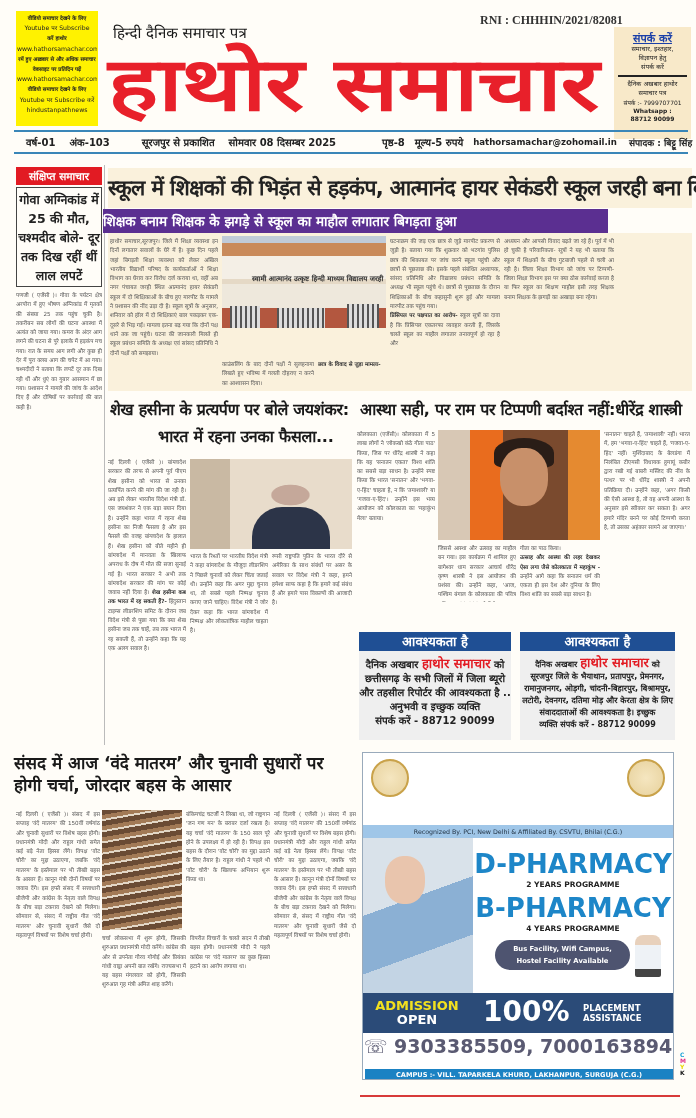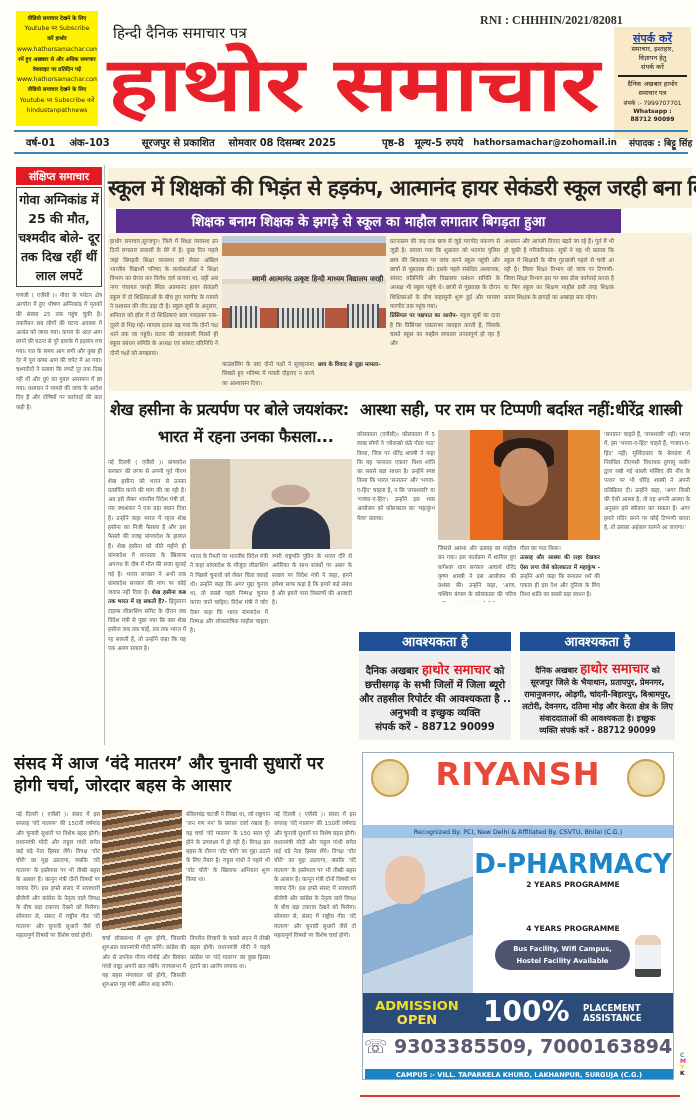--- a/index.html
+++ b/index.html
@@ -24,61 +24,61 @@
   .infobar { left: 14px; top: 130px; width: 674px; height: 24px; border-top: 2px solid #3a86b8; border-bottom: 2px solid #3a86b8; display: flex; align-items: center; font-size: 10px; font-weight: bold; color: #222; }
   .infobar span { white-space: nowrap; }
 
   
   .brief-head { left: 16px; top: 167px; width: 86px; height: 18px; background: #e21b23; color: #fff; font-size: 10.5px; font-weight: bold; text-align: center; line-height: 18px; }
   .brief-title { left: 16px; top: 187px; width: 86px; height: 100px; border: 1px solid #444; font-size: 12.5px; line-height: 19px; text-align: center; font-weight: bold; color: #222; padding-top: 2px; }
   .colbody { font-size: 5.6px; line-height: 9.3px; color: #555; text-align: justify; overflow: hidden; }
 
   
   .lead-head { left: 108px; top: 168px; width: 584px; height: 40px; background: #faf1dc; font-size: 21px; font-weight: bold; color: #222; line-height: 40px; text-align: center; white-space: nowrap; letter-spacing: -0.6px; }
-  .lead-sub { left: 116px; top: 209px; width: 505px; height: 24px; background: #5b2f91; color: #fff; font-size: 13.5px; font-weight: bold; text-align: center; line-height: 24px; }
+  .lead-sub { left: 103px; top: 209px; width: 505px; height: 24px; background: #5b2f91; color: #fff; font-size: 13.5px; font-weight: bold; text-align: left; line-height: 24px; }
   .lead-area { left: 108px; top: 233px; width: 584px; height: 158px; background: #faf1dc; }
 
   .photo { background: #999; overflow: hidden; }
   .school-photo { left: 222px; top: 236px; width: 164px; height: 92px; background: linear-gradient(#c0cbd8 0 8%, #c98a5a 8% 22%, #f4efe6 22% 47%, #e5d9c6 47% 52%, #eee8dc 52% 78%, #b3573f 78% 100%); }
   .school-photo .sign { position: absolute; left: 30px; top: 38px; font-size: 7px; font-weight: bold; color: #333; white-space: nowrap; }
   .school-photo .win { position: absolute; background: repeating-linear-gradient(90deg, #555 0 2px, #ddd 2px 5px); }
 
   .sec-head { font-size: 16px; font-weight: bold; color: #1a1a1a; white-space: nowrap; letter-spacing: -0.3px; }
 
   .jai-photo { left: 190px; top: 459px; width: 162px; height: 90px; background: radial-gradient(ellipse at 62% 40%, #c5a89a 0 13%, transparent 14%), linear-gradient(90deg, #c9b9a3 0 25%, #e8dccb 25% 100%); }
   .jai-photo .suit { position: absolute; left: 62px; top: 48px; width: 78px; height: 42px; background: #2c3448; border-radius: 30px 30px 0 0; }
   .baba-photo { left: 438px; top: 430px; width: 162px; height: 110px; background: linear-gradient(90deg, #d8c8b5 0 20%, #e96c1e 20% 40%, #7a4a2e 40% 80%, #e58a30 80% 100%); }
   .baba-photo .face { position: absolute; left: 62px; top: 18px; width: 48px; height: 58px; background: #c8906a; border-radius: 45%; }
   .baba-photo .hair { position: absolute; left: 56px; top: 8px; width: 60px; height: 30px; background: #2a1d17; border-radius: 50% 50% 20% 20%; }
 
   
   .vac { background: #efefef; text-align: center; }
   .vac .vh { background: #1f4f94; color: #fff; font-weight: bold; font-size: 13px; height: 19px; line-height: 19px; }
-  .vac .vb { font-size: 10px; font-weight: bold; line-height: 14px; color: #222; padding-top: 12px; }
+  .vac .vb { font-size: 10px; font-weight: bold; line-height: 14px; color: #222; padding-top: 6px; }
   .vac .red { color: #e21b23; font-size: 13px; }
 
   .parl-head { left: 14px; top: 752px; width: 340px; font-size: 17px; font-weight: bold; color: #1a1a1a; line-height: 22px; text-align: left; }
   .parl-photo { left: 102px; top: 810px; width: 80px; height: 120px; background: repeating-linear-gradient(170deg, #6a4b34 0 5px, #a27a56 5px 9px, #e3d7c6 9px 11px); }
 
   
   .pharm { left: 362px; top: 752px; width: 312px; height: 328px; border: 1px solid #9ab; background: #fff; overflow: hidden; }
   .pharm .name1 { position: absolute; left: 0; top: 2px; width: 100%; text-align: center; font-size: 32px; font-weight: bold; color: #e84a3a; letter-spacing: 1px; }
   .pharm .name2 { position: absolute; left: 0; top: 40px; width: 100%; text-align: center; font-size: 19.5px; font-weight: bold; color: #e84a3a; }
   .pharm .seal { position: absolute; top: 6px; width: 38px; height: 38px; border-radius: 50%; border: 2px solid #c9a24a; background: radial-gradient(#f5e6c0, #e7d19c); }
   .pharm .recog { position: absolute; left: 0; top: 72px; width: 100%; height: 13px; background: #9fc6e8; color: #234; font-size: 6.3px; text-align: center; line-height: 13px; }
   .pharm .girl { position: absolute; left: 0; top: 85px; width: 110px; height: 155px; background: linear-gradient(160deg, #d9e2ea 0 40%, #8bb0d4 40% 70%, #c3d4e4 70%); }
   .pharm .girl .face { position: absolute; left: 22px; top: 18px; width: 40px; height: 48px; background: #e9c5ad; border-radius: 45%; }
   .pharm .dp { position: absolute; left: 110px; top: 96px; width: 200px; text-align: center; font-size: 26px; font-weight: bold; color: #1d86c8; }
   .pharm .dpy { position: absolute; left: 110px; top: 127px; width: 200px; text-align: center; font-size: 7.5px; font-weight: bold; color: #222; }
   .pharm .bp { position: absolute; left: 110px; top: 140px; width: 200px; text-align: center; font-size: 26px; font-weight: bold; color: #1d86c8; }
   .pharm .bpy { position: absolute; left: 110px; top: 171px; width: 200px; text-align: center; font-size: 7.5px; font-weight: bold; color: #222; }
   .pharm .fac { position: absolute; left: 132px; top: 187px; width: 135px; height: 30px; background: #4e5470; border-radius: 15px; color: #fff; font-size: 6.8px; font-weight: bold; text-align: center; line-height: 12px; padding-top: 3px; }
   .pharm .doc { position: absolute; left: 272px; top: 182px; width: 26px; height: 42px; background: linear-gradient(#e8d1bc 0 25%, #eef2f6 25% 80%, #444 80%); border-radius: 8px 8px 2px 2px; }
   .pharm .adm { position: absolute; left: 0; top: 240px; width: 108px; height: 40px; background: #2b4b78; color: #f2e01f; text-align: center; font-weight: bold; font-size: 13px; line-height: 14px; padding-top: 6px; }
-  .pharm .adm .open { color: #fde047; }
+  .pharm .adm .open { color: #ffffff; }
   .pharm .plc { position: absolute; left: 108px; top: 240px; width: 204px; height: 40px; background: #2b4b78; color: #fff; }
   .pharm .plc .big { position: absolute; left: 12px; top: 2px; font-size: 28px; font-weight: bold; }
   .pharm .plc .sm { position: absolute; left: 112px; top: 10px; font-size: 8.5px; font-weight: bold; line-height: 10px; }
   .pharm .phone { position: absolute; left: 0; top: 282px; width: 100%; text-align: center; font-size: 19px; font-weight: bold; color: #5a5a72; }
   .pharm .city { position: absolute; left: 2px; top: 305px; width: 308px; height: 11px; background: #e7602f; color: #f5e33a; font-size: 7.4px; font-weight: bold; text-align: center; line-height: 11px; }
   .pharm .camp { position: absolute; left: 2px; top: 316px; width: 308px; height: 12px; background: #1b82c3; color: #fff; font-size: 6.6px; font-weight: bold; text-align: center; line-height: 12px; }
 
   .cmyk { left: 680px; top: 1052px; font-size: 6px; line-height: 6px; font-weight: bold; }
   .bottom-rule { left: 360px; top: 1095px; width: 320px; height: 2px; background: #d83a3a; }
   .vrule { width: 1px; background: #bbb; }
@@ -204,27 +204,27 @@
 <div class="abs colbody" style="left:16px;top:810px;width:84px;height:285px;">नई दिल्ली ( एजेंसी )। संसद में इस सप्ताह 'वंदे मातरम' की 150वीं वर्षगांठ और चुनावी सुधारों पर विशेष बहस होगी। प्रधानमंत्री मोदी और राहुल गांधी समेत कई बड़े नेता हिस्सा लेंगे। विपक्ष 'वोट चोरी' का मुद्दा उठाएगा, जबकि 'वंदे मातरम' के इस्तेमाल पर भी तीखी बहस के आसार हैं। कानून मंत्री दोनों विषयों पर जवाब देंगे। इस हफ्ते संसद में सत्ताधारी बीजेपी और कांग्रेस के नेतृत्व वाले विपक्ष के बीच बड़ा टकराव देखने को मिलेगा। सोमवार से, संसद में राष्ट्रीय गीत 'वंदे मातरम' और चुनावी सुधारों जैसे दो महत्वपूर्ण विषयों पर विशेष चर्चा होगी।</div>
 <div class="abs photo parl-photo"></div>
 <div class="abs colbody" style="left:186px;top:810px;width:84px;height:120px;">बंकिमचंद्र चटर्जी ने लिखा था, जो राष्ट्रगान 'जन गण मन' के बराबर दर्जा रखता है। यह चर्चा 'वंदे मातरम' के 150 साल पूरे होने के उपलक्ष्य में हो रही है। विपक्ष इस बहस के दौरान 'वोट चोरी' का मुद्दा उठाने के लिए तैयार है। राहुल गांधी ने पहले भी 'वोट चोरी' के खिलाफ अभियान शुरू किया था।</div>
 <div class="abs colbody" style="left:102px;top:934px;width:84px;height:160px;">चर्चा लोकसभा में शुरू होगी, जिसकी शुरुआत प्रधानमंत्री मोदी करेंगे। कांग्रेस की ओर से उपनेता गौरव गोगोई और प्रियंका गांधी वाड्रा अपनी बात रखेंगे। राज्यसभा में यह बहस मंगलवार को होगी, जिसकी शुरुआत गृह मंत्री अमित शाह करेंगे।</div>
 <div class="abs colbody" style="left:190px;top:934px;width:80px;height:160px;">विपरीत विचारों के चलते सदन में तीखी बहस होगी। प्रधानमंत्री मोदी ने पहले कांग्रेस पर 'वंदे मातरम' का कुछ हिस्सा हटाने का आरोप लगाया था।</div>
 <div class="abs colbody" style="left:274px;top:810px;width:82px;height:285px;">नई दिल्ली ( एजेंसी )। संसद में इस सप्ताह 'वंदे मातरम' की 150वीं वर्षगांठ और चुनावी सुधारों पर विशेष बहस होगी। प्रधानमंत्री मोदी और राहुल गांधी समेत कई बड़े नेता हिस्सा लेंगे। विपक्ष 'वोट चोरी' का मुद्दा उठाएगा, जबकि 'वंदे मातरम' के इस्तेमाल पर भी तीखी बहस के आसार हैं। कानून मंत्री दोनों विषयों पर जवाब देंगे। इस हफ्ते संसद में सत्ताधारी बीजेपी और कांग्रेस के नेतृत्व वाले विपक्ष के बीच बड़ा टकराव देखने को मिलेगा। सोमवार से, संसद में राष्ट्रीय गीत 'वंदे मातरम' और चुनावी सुधारों जैसे दो महत्वपूर्ण विषयों पर विशेष चर्चा होगी।</div>
 
 <div class="abs pharm">
   <div class="seal" style="left:8px;"></div>
   <div class="seal" style="right:8px;"></div>
-  <div class="name1">RIYANSH</div>
   <div class="recog">Recognized By. PCI, New Delhi &amp; Affiliated By. CSVTU, Bhilai (C.G.)</div>
   <div class="girl">
       <span class="face"></span>
     </div>
   <div class="dp">D-PHARMACY</div>
   <div class="dpy">2 YEARS PROGRAMME</div>
+  <div class="bp">B-PHARMACY</div>
   <div class="bpy">4 YEARS PROGRAMME</div>
   <div class="fac">
     <div>Bus Facility, Wifi Campus,</div>
     <div>Hostel Facility Available</div>
   </div>
   <div class="doc"></div>
   <div class="adm">
     <div>ADMISSION</div>
     <div class="open">OPEN</div>
   </div>

